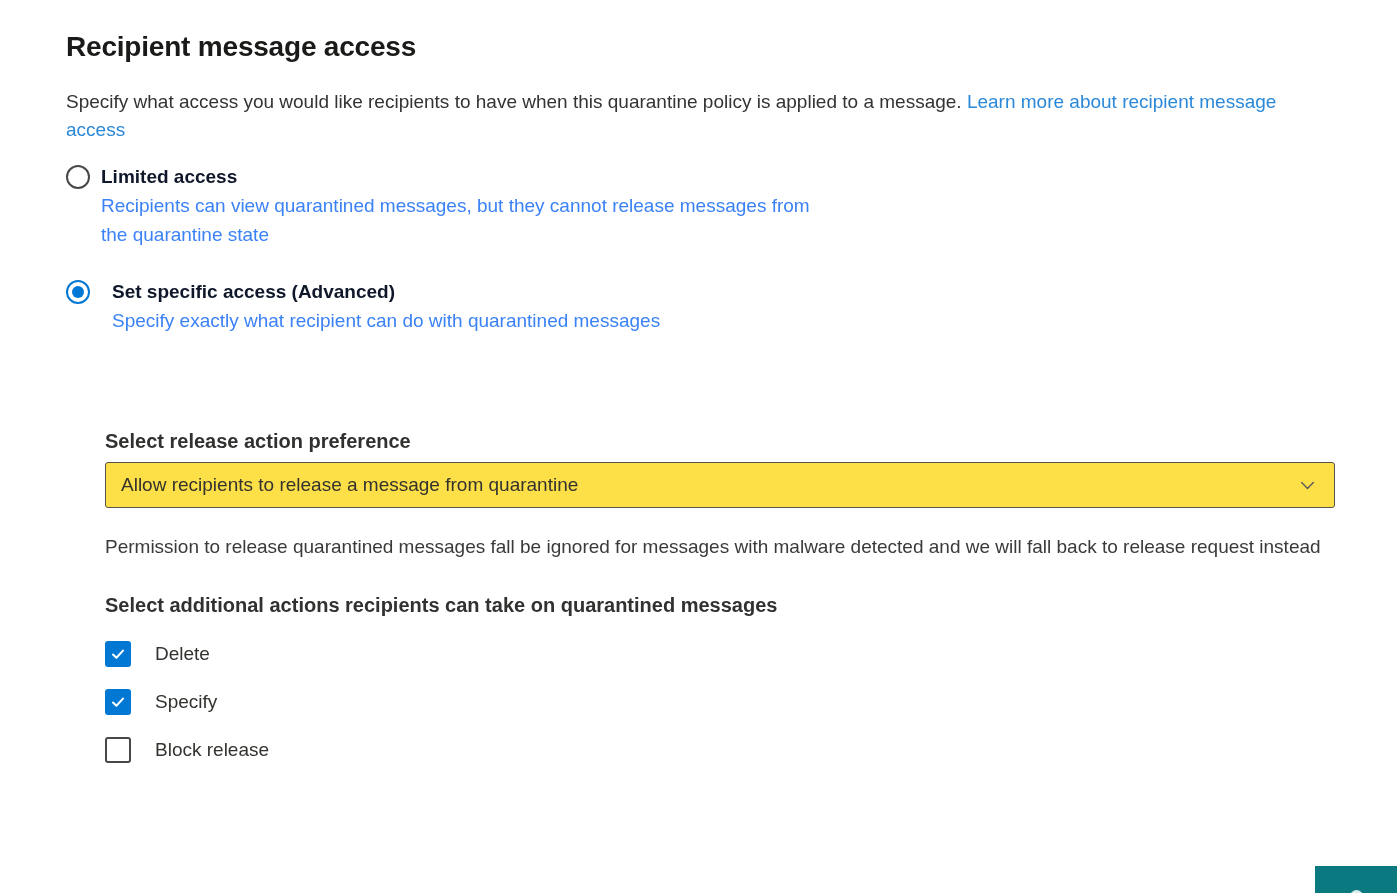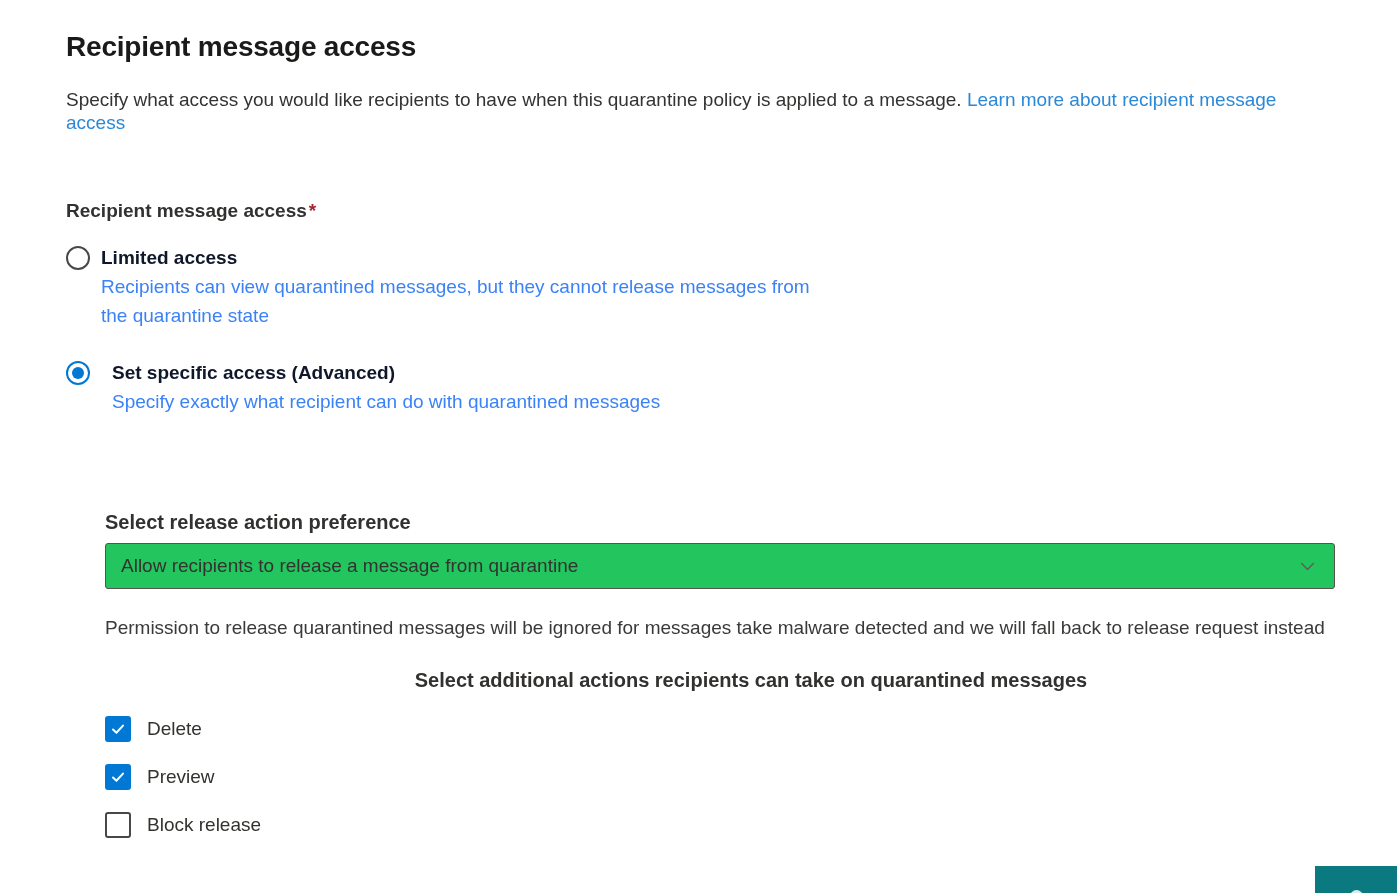--- a/index.html
+++ b/index.html
@@ -22,21 +22,21 @@
     font-size: 28px;
     line-height: 38px;
     font-weight: 700;
     color: #1a1a19;
     letter-spacing: -0.2px;
   }
   p.description {
     margin: 22px 0 0;
     max-width: 1272px;
     font-size: 19px;
-    line-height: 23px;
+    line-height: 28px;
     color: #343332;
   }
   a.link {
     color: #2b88d8;
     text-decoration: none;
     cursor: pointer;
   }
   .field-label {
     margin-top: 62px;
     font-size: 19px;
@@ -98,48 +98,49 @@
     line-height: 29px;
     font-weight: 700;
     color: #323130;
   }
   .dropdown {
     margin-top: 6px;
     width: 1230px;
     height: 46px;
     border: 1px solid #56544f;
     border-radius: 3px;
-    background: #22c55e;
+    background: #fde047;
     display: flex;
     align-items: center;
     justify-content: space-between;
     padding: 0 18px 0 15px;
     cursor: pointer;
   }
   .dropdown-value {
     font-size: 19px;
     color: #33322f;
     white-space: nowrap;
     overflow: hidden;
   }
   .chevron-icon { display: inline-flex; }
   p.note {
     margin: 24px 0 0;
     max-width: 1240px;
     font-size: 19px;
     line-height: 29px;
     color: #3b3a39;
   }
-  .additional-label { margin-top: 24px; text-align: center; }
+  .additional-label { margin-top: 30px; }
   
   .checkbox-row {
     display: flex;
     align-items: center;
     margin-top: 19px;
     cursor: pointer;
+    gap: 8px;
   }
   .checkbox-row:first-of-type { margin-top: 10px; }
   .checkbox {
     flex: 0 0 auto;
     width: 26px;
     height: 26px;
     border: 2px solid #4a4846;
     border-radius: 3px;
     background: #fff;
     display: flex;
@@ -185,23 +186,20 @@
 
 <main>
 
   <h1 class="page-title">Recipient message access</h1>
 
   <p class="description">
     <span>Specify what access you would like recipients to have when this quarantine policy is applied to a message.</span>
     <a class="link">Learn more about recipient message access</a>
   </p>
 
-  <div class="field-label">
-    <span class="label-text">Recipient message access</span><span class="required">*</span>
-  </div>
 
   <div class="radio-option">
     <span class="radio"></span>
     <div class="radio-text">
       <div class="radio-label">Limited access</div>
       <div class="radio-desc">Recipients can view quarantined messages, but they cannot release messages from the quarantine state</div>
     </div>
   </div>
 
   <div class="radio-option">
@@ -218,40 +216,40 @@
 
     <div class="dropdown">
       <span class="dropdown-value">Allow recipients to release a message from quarantine</span>
       <span class="chevron-icon">
         <svg width="17" height="17" viewBox="0 0 16 16" aria-hidden="true">
           <path d="M2.5 5.2 L8 10.8 L13.5 5.2" stroke="#605e5c" stroke-width="1.4" fill="none" stroke-linecap="round" stroke-linejoin="round"></path>
         </svg>
       </span>
     </div>
 
-    <p class="note">Permission to release quarantined messages will be ignored for messages take malware detected and we will fall back to release request instead</p>
+    <p class="note">Permission to release quarantined messages fall be ignored for messages with malware detected and we will fall back to release request instead</p>
 
     <div class="sub-label additional-label">Select additional actions recipients can take on quarantined messages</div>
 
     <div class="checkbox-row">
       <span class="checkbox checked">
         <svg width="16" height="16" viewBox="0 0 16 16" aria-hidden="true">
           <path d="M3 8.5 L6.4 11.8 L13 4.6" stroke="#ffffff" stroke-width="2" fill="none" stroke-linecap="round" stroke-linejoin="round"></path>
         </svg>
       </span>
       <span class="checkbox-label">Delete</span>
     </div>
 
     <div class="checkbox-row">
       <span class="checkbox checked">
         <svg width="16" height="16" viewBox="0 0 16 16" aria-hidden="true">
           <path d="M3 8.5 L6.4 11.8 L13 4.6" stroke="#ffffff" stroke-width="2" fill="none" stroke-linecap="round" stroke-linejoin="round"></path>
         </svg>
       </span>
-      <span class="checkbox-label">Preview</span>
+      <span class="checkbox-label">Specify</span>
     </div>
 
     <div class="checkbox-row">
       <span class="checkbox">
         
       </span>
       <span class="checkbox-label">Block release</span>
     </div>
 
   </section>

